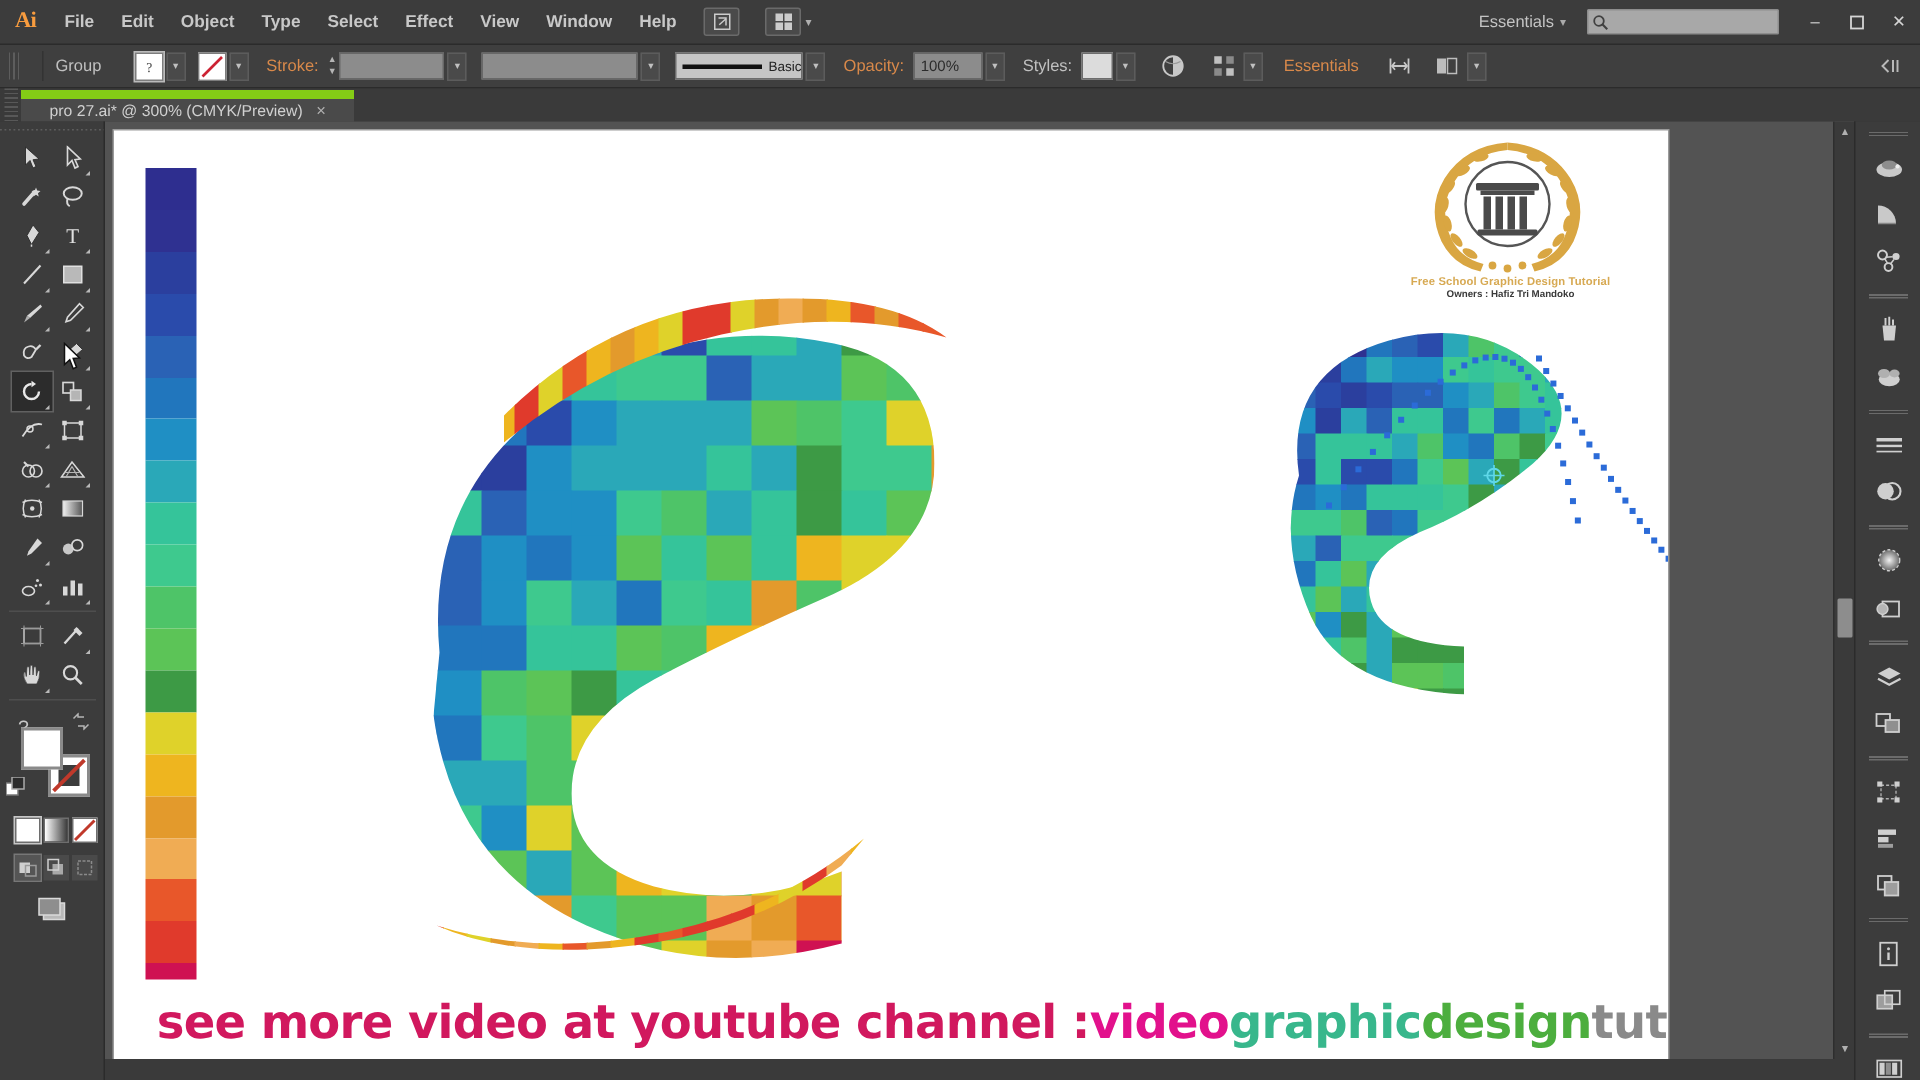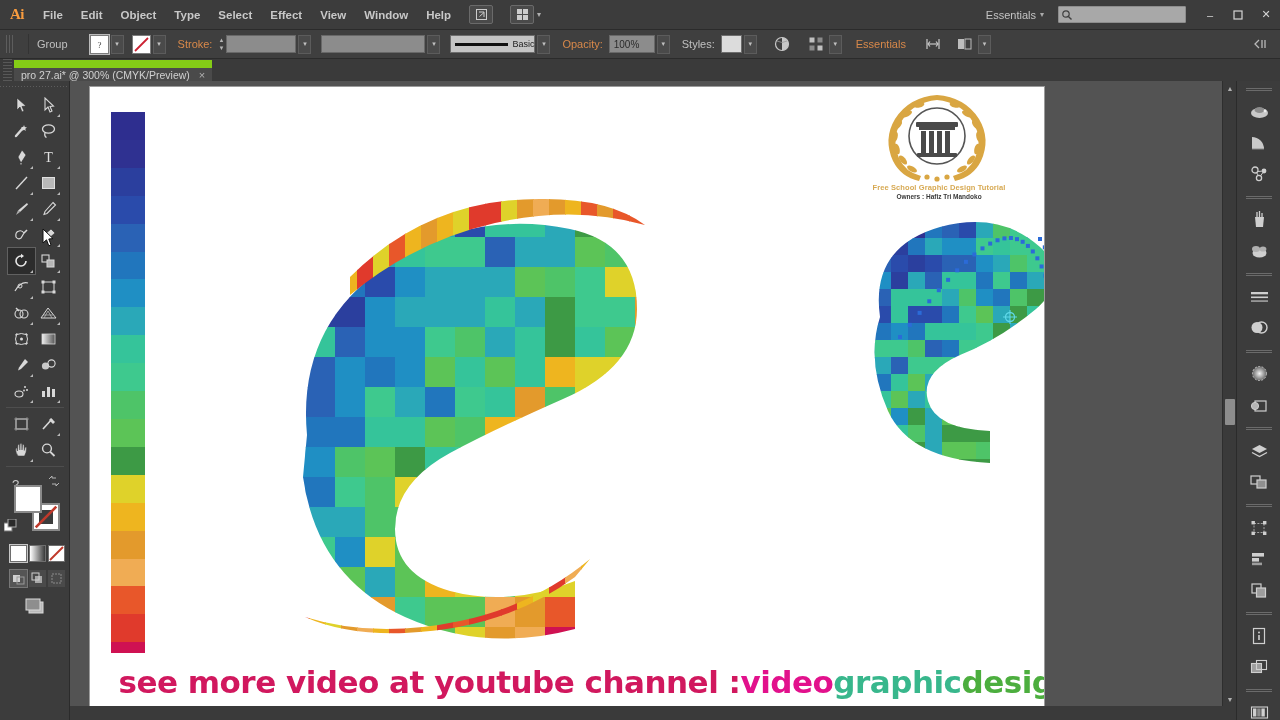--- a/index.html
+++ b/index.html
@@ -115,22 +115,22 @@
   .tabstrip {
     position: absolute; top: 59px; left: 0; width: 1280px; height: 22px;
     background: #3a3a3a; display: flex; align-items: flex-end;
   }
   .tab-grip {
     width: 9px; height: 22px;
     background: repeating-linear-gradient(to bottom, #585858 0 1px, transparent 1px 3px);
     margin: 0 2px 0 3px;
   }
   .doc-tab {
-    height: 21px; background: #4a4a4a; border-top: 8px solid #84cc16;
-    display: flex; align-items: center; padding: 0 7px;
+    height: 21px; background: #4a4a4a; border-top: 6px solid #84cc16;
+    display: flex; align-items: center; padding: 0 19px;
     font-size: 10.5px; color: #d0d0d0;
   }
   .tab-close { margin-left: 9px; color: #b0b0b0; font-size: 11px; }
 
   
   .toolbar {
     position: absolute; top: 81px; left: 0; width: 70px; height: 639px;
     background: #3c3c3c; border-right: 1px solid #2b2b2b;
   }
   .tb-grip {
@@ -193,22 +193,22 @@
   .draw-btn.on { background: #555; outline: 1px solid #777; }
   .screen-row { display: flex; justify-content: center; margin-top: 8px; }
 
   
   .canvas-area {
     position: absolute; top: 81px; left: 70px;
     width: 1166px; height: 639px;
     background: #535353; overflow: hidden;
   }
   .artboard {
-    position: absolute; left: 20px; top: 6px;
-    width: 954px; height: 624px;
+    position: absolute; left: 6px; top: 6px;
+    width: 1036px; height: 624px;
     background: #ffffff;
     box-shadow: 0 0 0 1px #9b9b9b;
     overflow: hidden;
   }
   .palette-strip {
     position: absolute; left: 21px; top: 25px;
     width: 34px; height: 558px;
     display: flex; flex-direction: column;
   }
   .palette-strip div { flex: 1 1 auto; }

